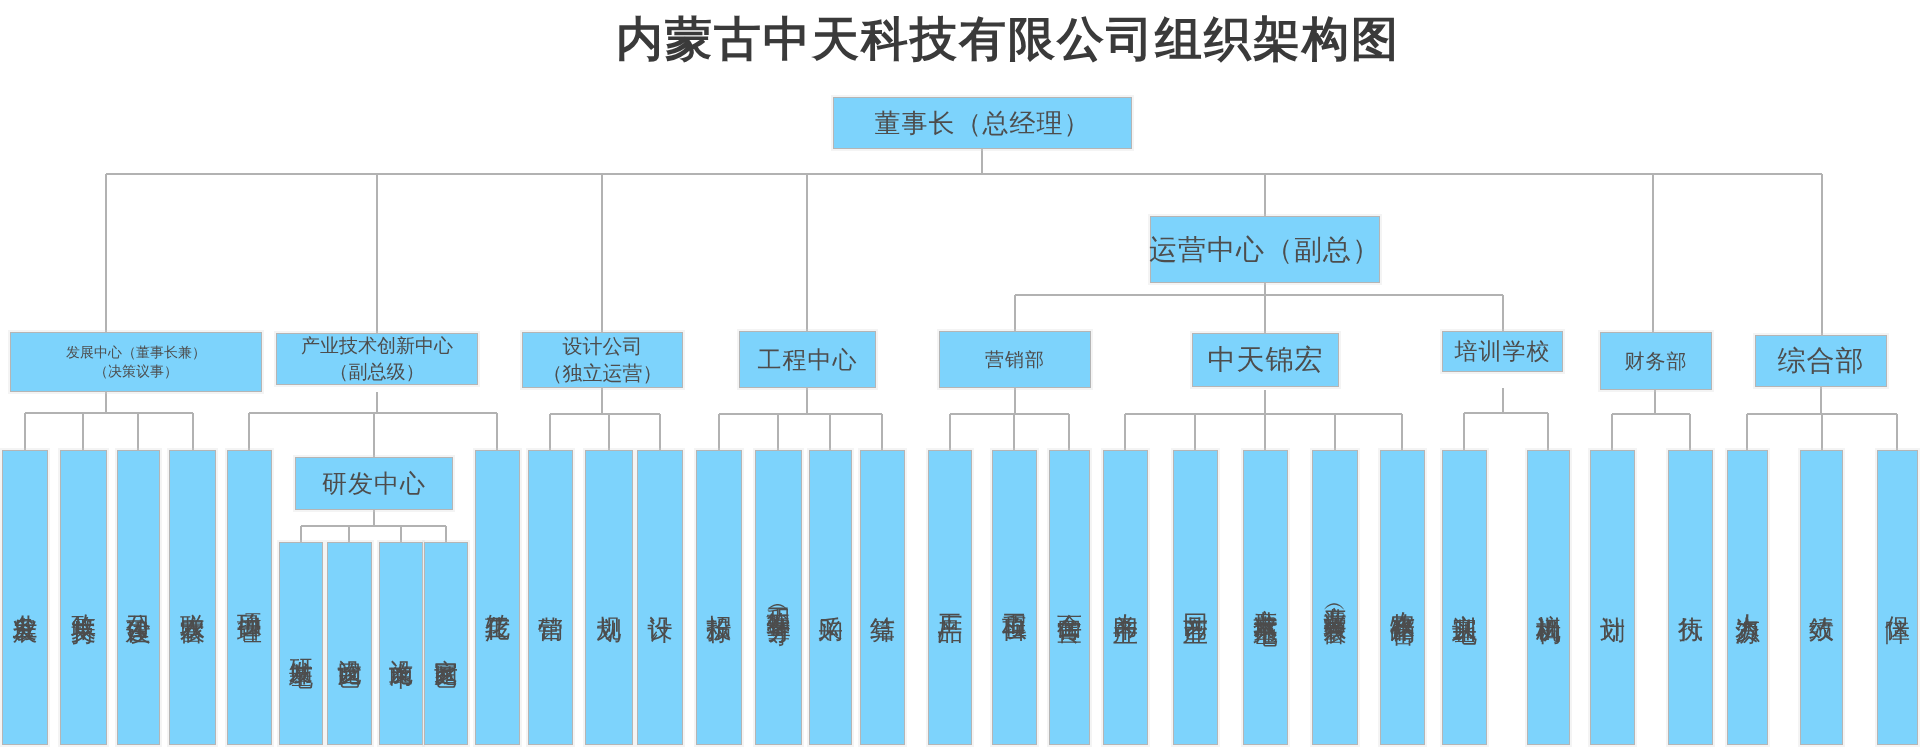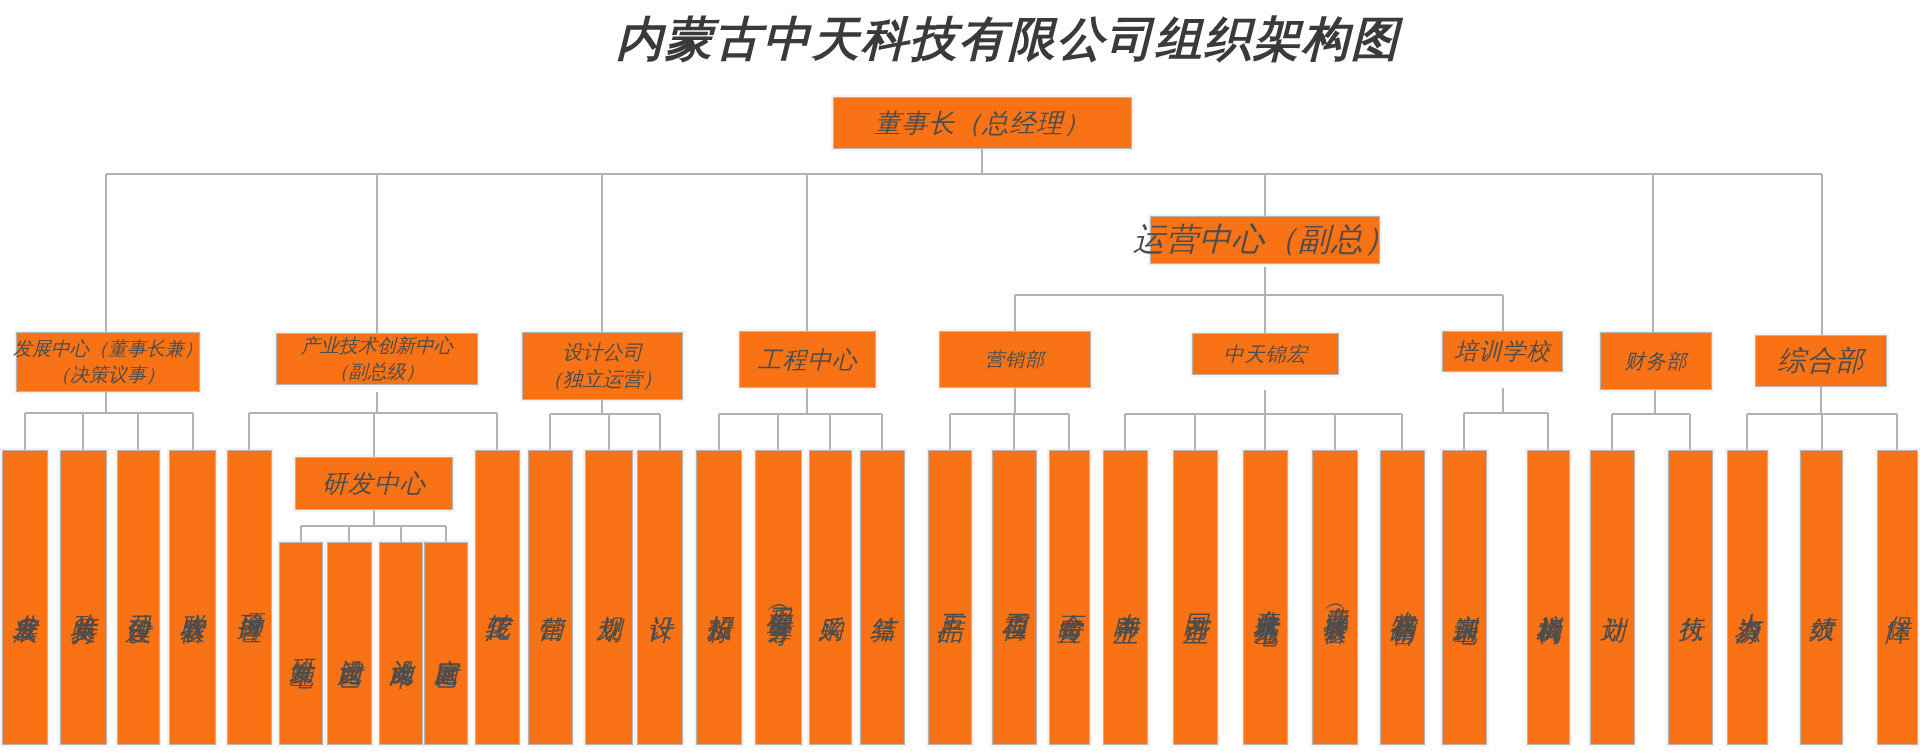--- a/index.html
+++ b/index.html
@@ -1,24 +1,24 @@
 <!DOCTYPE html>
 <html style="--line: #b2b2b2; --border: #b5b5b5; --text: #4d4d4d; --title: #3a3a3a;"><head>
 <meta charset="utf-8">
 <style>
   html,body{margin:0;padding:0;background:#ffffff;}
   body{width:1920px;height:755px;overflow:hidden;position:relative;
        font-family:"DejaVu Sans","Liberation Sans",sans-serif;}
-  .stage{position:absolute;left:0;top:0;width:1920px;height:755px;font-style:italic;}
+  .stage{position:absolute;left:0;top:0;width:1920px;height:755px;}
   .title{position:absolute;left:0;top:8px;width:2016px;text-align:center;
          font-family:"DejaVu Serif","Liberation Serif",serif;
          font-weight:bold;font-size:47px;letter-spacing:2px;
          color:var(--title,#3a3a3a);white-space:nowrap;}
   svg.wires{position:absolute;left:0;top:0;}
-  .box{position:absolute;box-sizing:border-box;background:#f97316;
+  .box{position:absolute;box-sizing:border-box;background:#7dd3fc;
        border:1.5px solid var(--border,#b5b5b5);
        box-shadow:0 0 0 2px rgba(210,210,210,.25);
        color:var(--text,#4d4d4d);
        display:flex;align-items:center;justify-content:center;
        text-align:center;}
   .box.h{white-space:nowrap;letter-spacing:1px;}
   .box.two{flex-direction:column;line-height:1.35;letter-spacing:0;}
   .box.two span{display:block;white-space:nowrap;}
   .box.v span{writing-mode:vertical-rl;text-orientation:mixed;
               letter-spacing:2px;line-height:1;}
@@ -42,37 +42,37 @@
       <path d="M1015,388V414 M950,414H1069 M950,414V450 M1014,414V450 M1069,414V450"></path>
       <path d="M1265,390V414 M1125,414H1402 M1125,414V450 M1195,414V450 M1265,414V450 M1335,414V450 M1402,414V450"></path>
       <path d="M1503,388V413 M1464,413H1548 M1464,413V450 M1548,413V450"></path>
       <path d="M1655,390V414 M1612,414H1690 M1612,414V450 M1690,414V450"></path>
       <path d="M1821,387V414 M1747,414H1897 M1747,414V450 M1822,414V450 M1897,414V450"></path>
     </g>
   </svg>
 
   <div class="box h" style="left:833px;top:97px;width:299px;height:52px;font-size:26px">董事长（总经理）</div>
 
-  <div class="box h" style="left:1150px;top:216px;width:230px;height:48px;font-size:32px">运营中心（副总）</div>
+  <div class="box h" style="left:1150px;top:216px;width:230px;height:67px;font-size:28px">运营中心（副总）</div>
 
-  <div class="box two" style="left:16px;top:332px;width:184px;height:60px;font-size:19px">
+  <div class="box two" style="left:10px;top:332px;width:252px;height:60px;font-size:14px">
     <span>发展中心（董事长兼）</span>
     <span>（决策议事）</span>
   </div>
   <div class="box two" style="left:276px;top:333px;width:202px;height:52px;font-size:19px">
     <span>产业技术创新中心</span>
     <span>（副总级）</span>
   </div>
-  <div class="box two" style="left:522px;top:332px;width:161px;height:68px;font-size:20px">
+  <div class="box two" style="left:522px;top:332px;width:161px;height:56px;font-size:20px">
     <span>设计公司</span>
     <span>（独立运营）</span>
   </div>
   <div class="box h" style="left:739px;top:331px;width:137px;height:57px;font-size:24px">工程中心</div>
   <div class="box h" style="left:939px;top:331px;width:152px;height:57px;font-size:19px">营销部</div>
-  <div class="box h" style="left:1192px;top:333px;width:147px;height:42px;font-size:20px">中天锦宏</div>
+  <div class="box h" style="left:1192px;top:333px;width:147px;height:54px;font-size:28px">中天锦宏</div>
   <div class="box h" style="left:1442px;top:331px;width:121px;height:41px;font-size:23px">培训学校</div>
   <div class="box h" style="left:1600px;top:332px;width:112px;height:58px;font-size:20px">财务部</div>
   <div class="box h" style="left:1755px;top:335px;width:132px;height:52px;font-size:28px">综合部</div>
 
   <div class="box h" style="left:295px;top:457px;width:158px;height:53px;font-size:25px">研发中心</div>
 
   <div class="box v" style="left:2px;top:450px;width:46px;height:295px;font-size:25px">
       <span>业务发展</span>
     </div>
   <div class="box v" style="left:60px;top:450px;width:47px;height:295px;font-size:25px">

